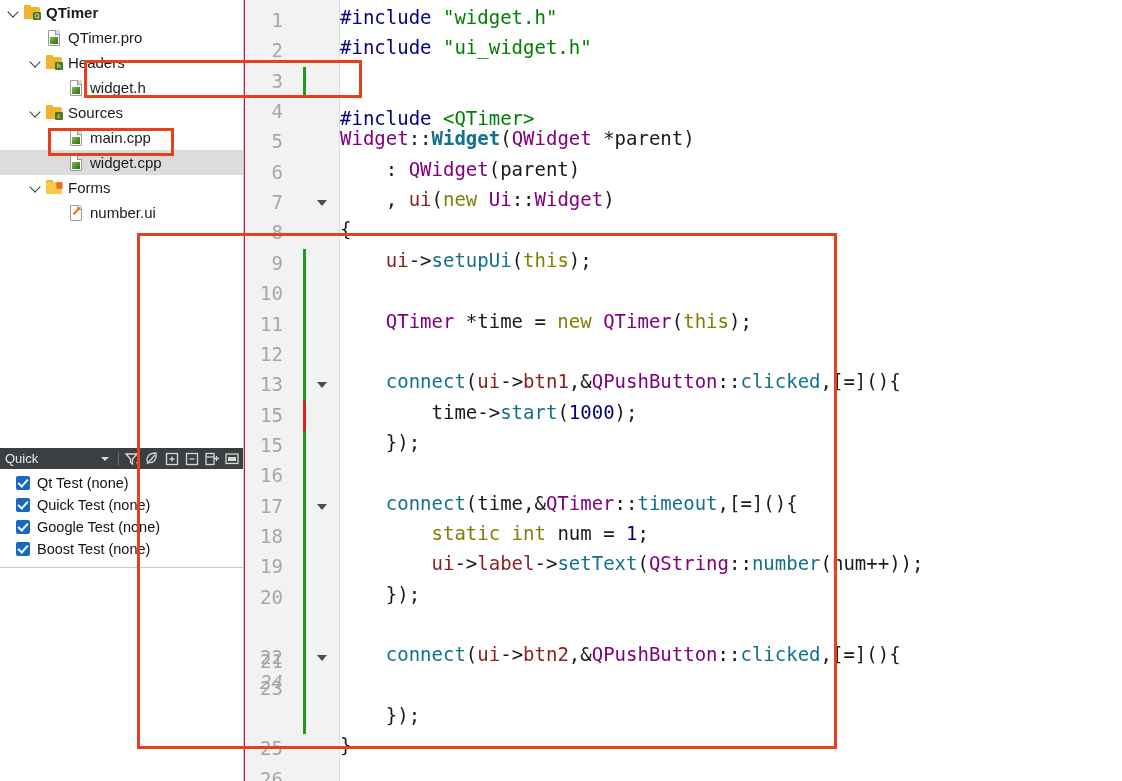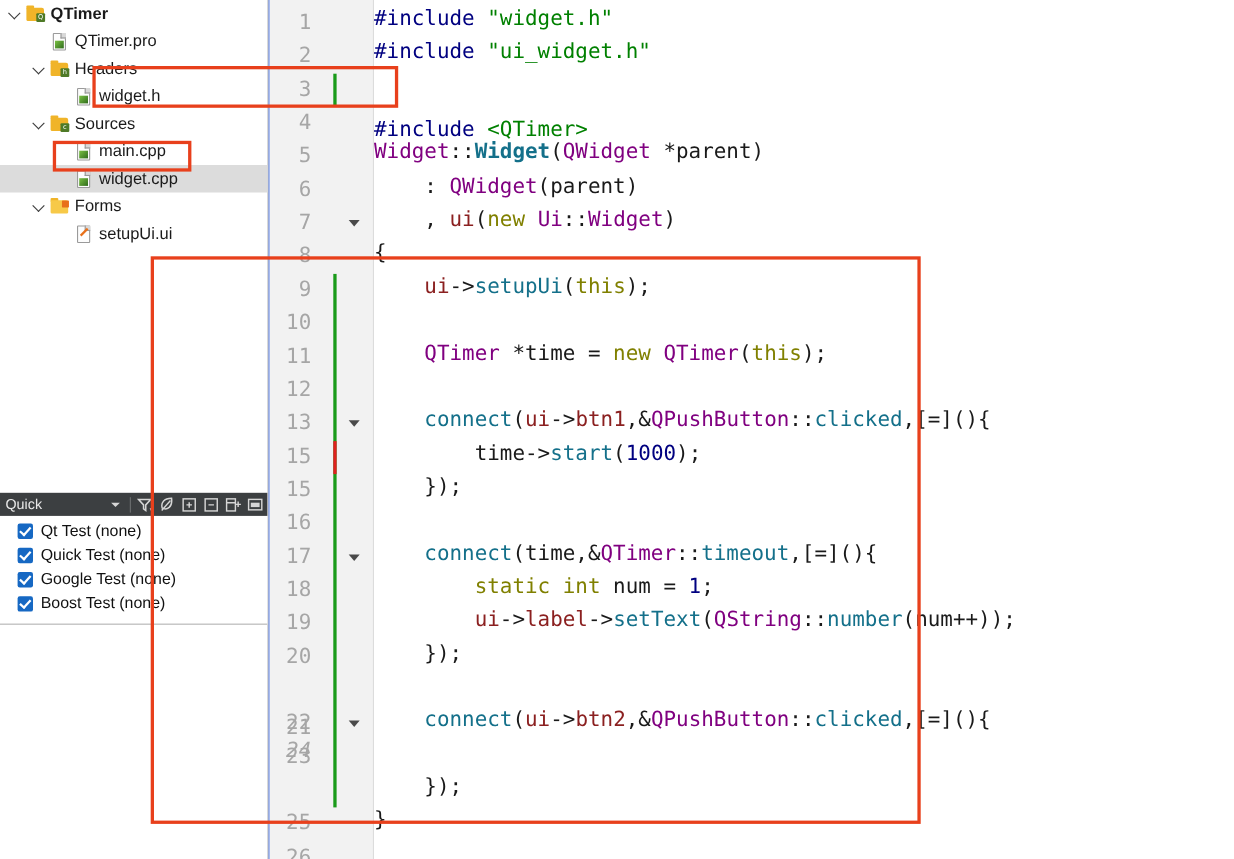--- a/index.html
+++ b/index.html
@@ -3,21 +3,21 @@
 <meta charset="utf-8">
 <style>
   * { box-sizing: border-box; }
   html, body {
     margin: 0; padding: 0;
     width: 1122px; height: 781px;
     background: #ffffff;
     font-family: "Liberation Sans", sans-serif;
     overflow: hidden;
   }
-  #app { position: relative; width: 1122px; height: 781px; background:#1d4ed8; }
+  #app { position: relative; width: 1122px; height: 781px; background:#be185d; }
 
   
   #sidebar {
     position: absolute; left: 0; top: 0; width: 244px; height: 781px;
     background: #ffffff;
     border-right: 1px solid #c8c8c8;
     overflow: hidden;
   }
   #project-tree { position: absolute; left: 0; top: 0; width: 244px; }
   .tree-row {
@@ -272,21 +272,21 @@
           </span>
           <span class="lbl">Forms</span>
         </div>
         <div class="tree-row" style="top: 200px; padding-left: 52px; position: absolute; left: 0px; width: 244px;">
           <span class="chev hidden"></span>
           <span class="ico ico-file ui">
             <span class="pg"></span>
             <span class="corner"></span>
             <span class="pen2"></span>
           </span>
-          <span class="lbl">setupUi.ui</span>
+          <span class="lbl">number.ui</span>
         </div>
       </div>
 
     <div id="tests-panel">
       <div id="tests-toolbar">
         <span id="tests-title">Quick</span>
         <span class="tb-spacer"></span>
 
         <span class="tb-btn">
           <svg width="18" height="19" viewBox="0 0 18 19">

